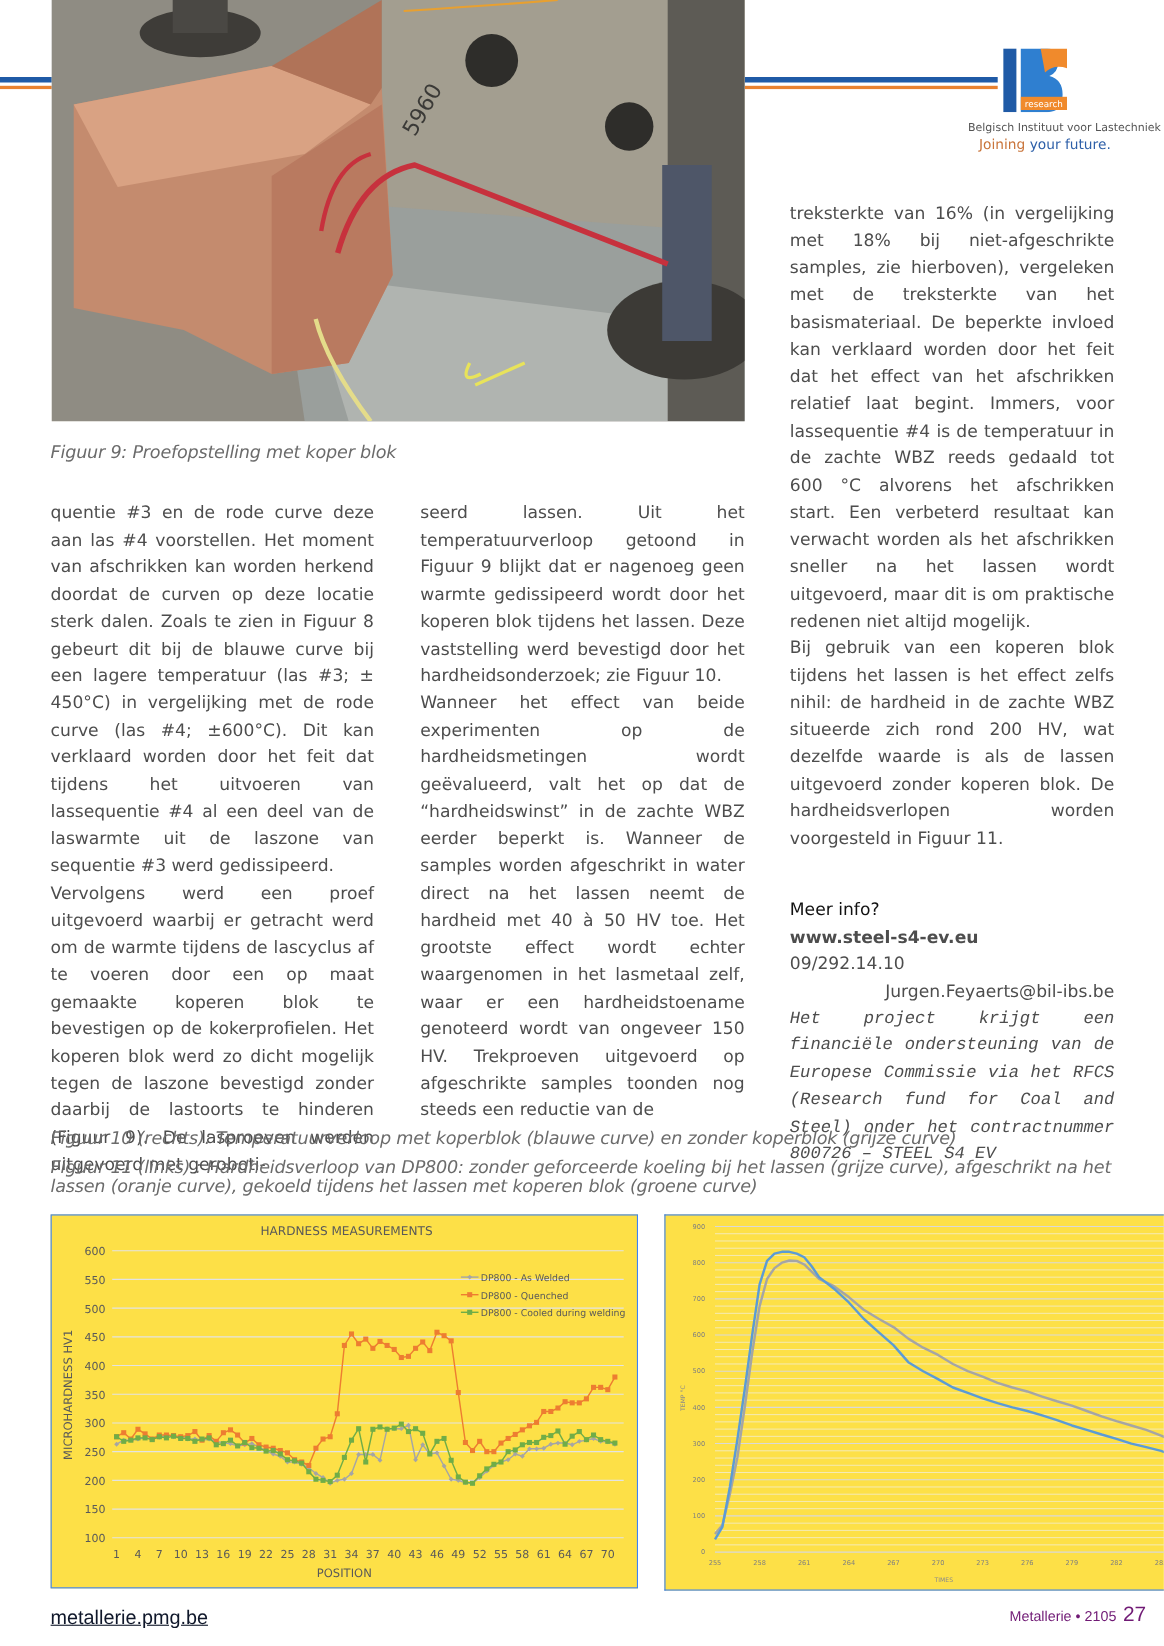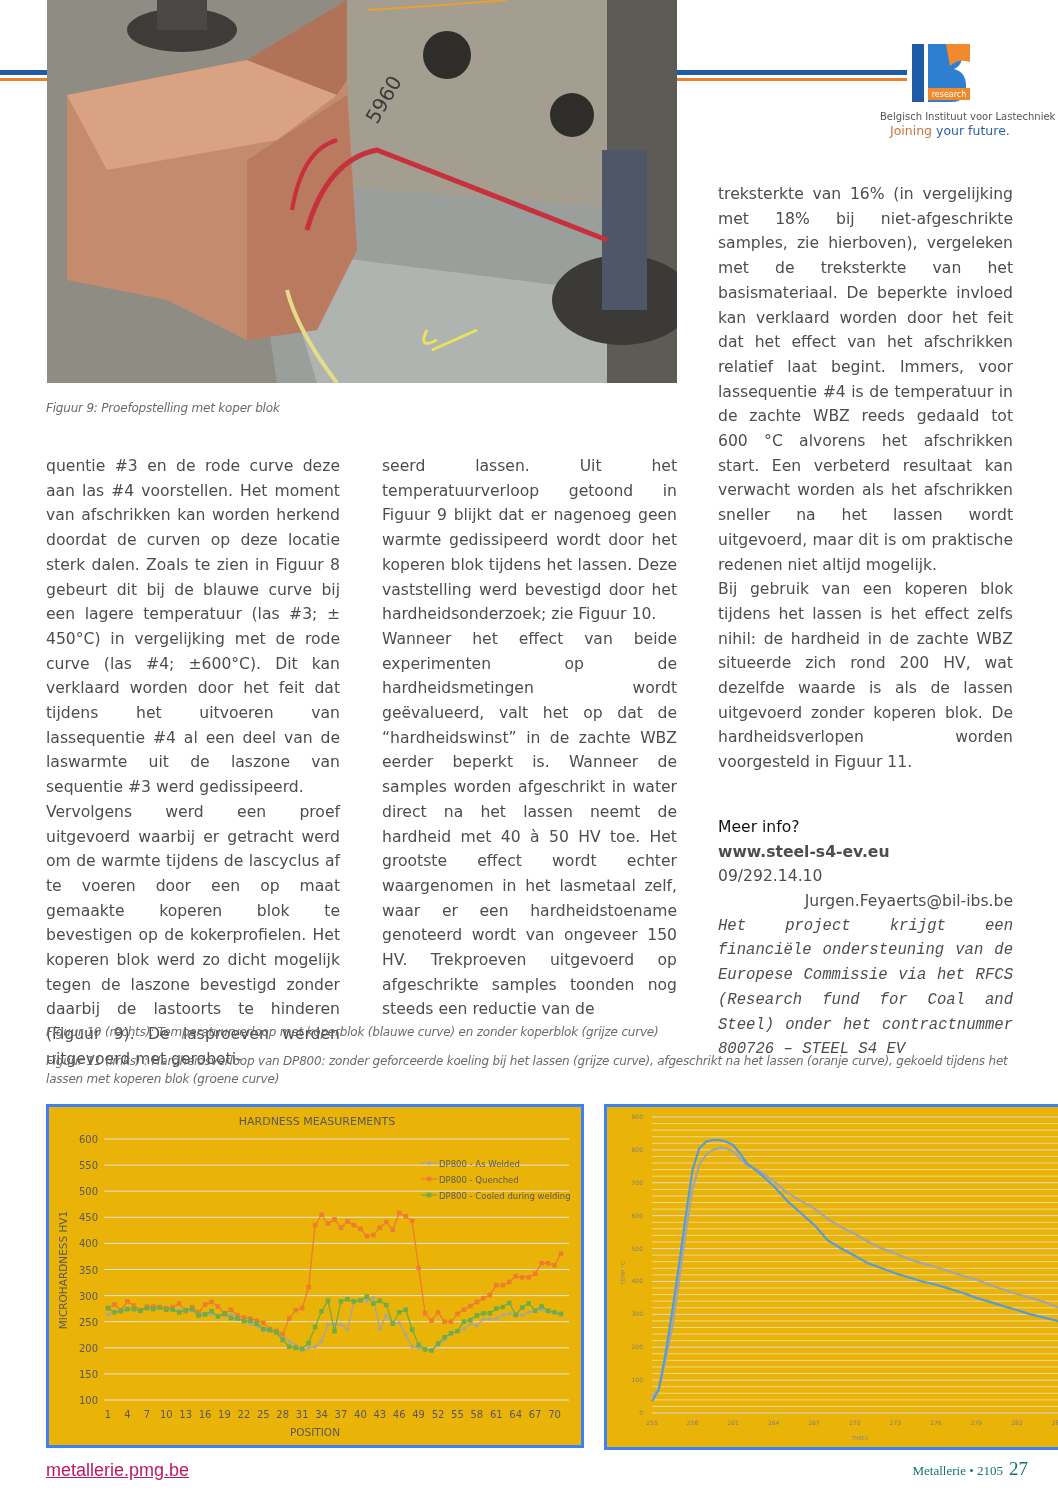--- a/index.html
+++ b/index.html
@@ -1,33 +1,33 @@
 <!DOCTYPE html>
 <html><head>
 <meta charset="utf-8">
 <style>
   html, body { margin:0; padding:0; }
   body { width:1058px; height:1496px; position:relative; background:#ffffff; overflow:hidden;
          font-family:"DejaVu Sans", sans-serif; color:#4a4a4a; }
   .hdr-line { position:absolute; height:5px; }
   .photo { position:absolute; left:47px; top:0; width:630px; height:383px; overflow:hidden;
            background:linear-gradient(135deg,#8c8a82 0%,#a9a597 40%,#7b7a74 100%); }
-  .caption { position:absolute; font-style:italic; font-size:12px; color:#6b6b6b; letter-spacing:-0.2px; }
+  .caption { position:absolute; font-style:italic; font-size:16px; color:#6b6b6b; letter-spacing:-0.2px; }
   .col { position:absolute; font-size:15.6px; line-height:24.7px; color:#4d4d4d; text-align:justify; }
   .col p { margin:0; }
   .heading { font-weight:bold; color:#333; font-size:15px; margin-top:24px !important; }
   .italic { font-style:italic;font-family:Liberation Mono, monospace; }
   .meer { color:#111; margin-top:40px !important; }
   .logo { position:absolute; left:912px; top:44px; width:60px; height:58px; }
   .logo-text1 { position:absolute; left:880px; top:111px; font-size:10px; color:#555; }
   .logo-text2 { position:absolute; left:890px; top:123px; font-size:12.5px; color:#2d5fa8; }
   .logo-text2 .j { color:#c9743a; }
-  .chart-box { position:absolute; border:3px solid #3b82f6; background:#eab308; }
-  .footer-left { position:absolute; left:46px; top:1460px; font-family:"Liberation Sans",sans-serif; font-size:18px; color:#be185d; text-decoration:underline; }
-  .footer-right { position:absolute; right:30px; top:1458px; font-family:Liberation Serif, serif; font-size:13px; color:#0f766e; }
+  .chart-box { position:absolute; border:1px solid #3b82f6; background:#fde047; }
+  .footer-left { position:absolute; left:46px; top:1460px; font-family:"Liberation Sans",sans-serif; font-size:18px; color:#0f172a; text-decoration:underline; }
+  .footer-right { position:absolute; right:16px; top:1458px; font-family:Liberation Sans, sans-serif; font-size:13px; color:#701a75; }
   .footer-right .pg { font-size:19px; margin-left:6px; }
   svg text { font-family:"DejaVu Sans", sans-serif; }
 </style>
 </head>
 <body>
 
 <div class="hdr-line" style="left:0;top:70px;width:47px;background:#1f5aa6;"></div>
 <div class="hdr-line" style="left:0;top:78px;width:47px;height:3px;background:#e8812f;"></div>
 <div class="hdr-line" style="left:677px;top:70px;width:230px;background:#1f5aa6;"></div>
 <div class="hdr-line" style="left:677px;top:78px;width:230px;height:3px;background:#e8812f;"></div>

